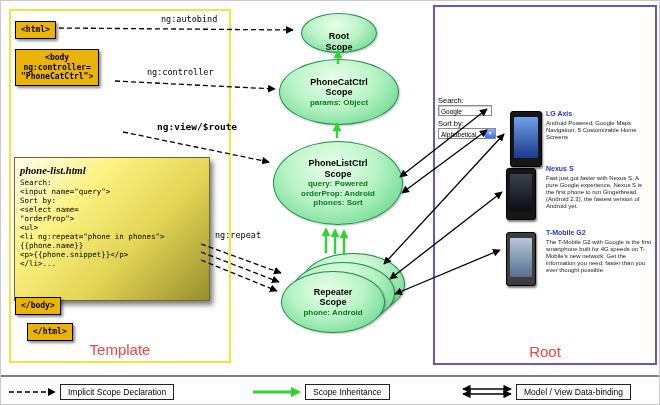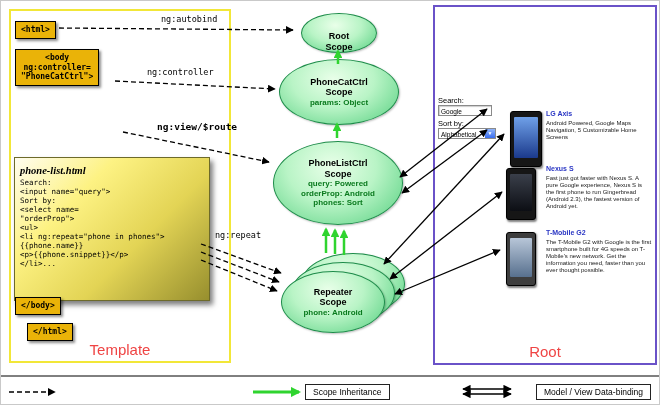--- a/index.html
+++ b/index.html
@@ -111,22 +111,23 @@
   </div>
   <div class="phone-name" style="left:545px;top:164px;">Nexus S</div>
   <div class="phone-desc" style="left:545px;top:174px;width:106px;">Fast just got faster with Nexus S. A pure Google experience, Nexus S is the first phone to run Gingerbread (Android 2.3), the fastest version of Android yet.</div>
 
   <div class="phone" style="left:505px;top:231px;width:28px;height:52px;background:#3d3d3d;">
     <div class="screen" style="background:linear-gradient(#b8c6d8,#57708e);"></div>
   </div>
   <div class="phone-name" style="left:545px;top:228px;">T-Mobile G2</div>
   <div class="phone-desc" style="left:545px;top:238px;width:106px;">The T-Mobile G2 with Google is the first smartphone built for 4G speeds on T-Mobile's new network. Get the information you need, faster than you ever thought possible.</div>
 
+  <div class="legend-box" style="left:59px;">Implicit Scope Declaration</div>
   <div class="legend-box" style="left:304px;">Scope Inheritance</div>
-  <div class="legend-box" style="left:515px;margin-left:20px;">Model / View Data-binding</div>
+  <div class="legend-box" style="left:515px;">Model / View Data-binding</div>
 
   <svg class="overlay" width="660" height="405" viewBox="0 0 660 405">
     <defs>
       <marker id="mB" viewBox="0 0 10 10" refX="9" refY="5" markerWidth="6" markerHeight="6" orient="auto-start-reverse">
         <path d="M0,0 L10,5 L0,10 z" fill="#000"></path>
       </marker>
       <marker id="mG" viewBox="0 0 10 10" refX="8" refY="5" markerWidth="3.5" markerHeight="3.5" orient="auto">
         <path d="M0,0 L10,5 L0,10 z" fill="#2fd42f"></path>
       </marker>
     </defs>

